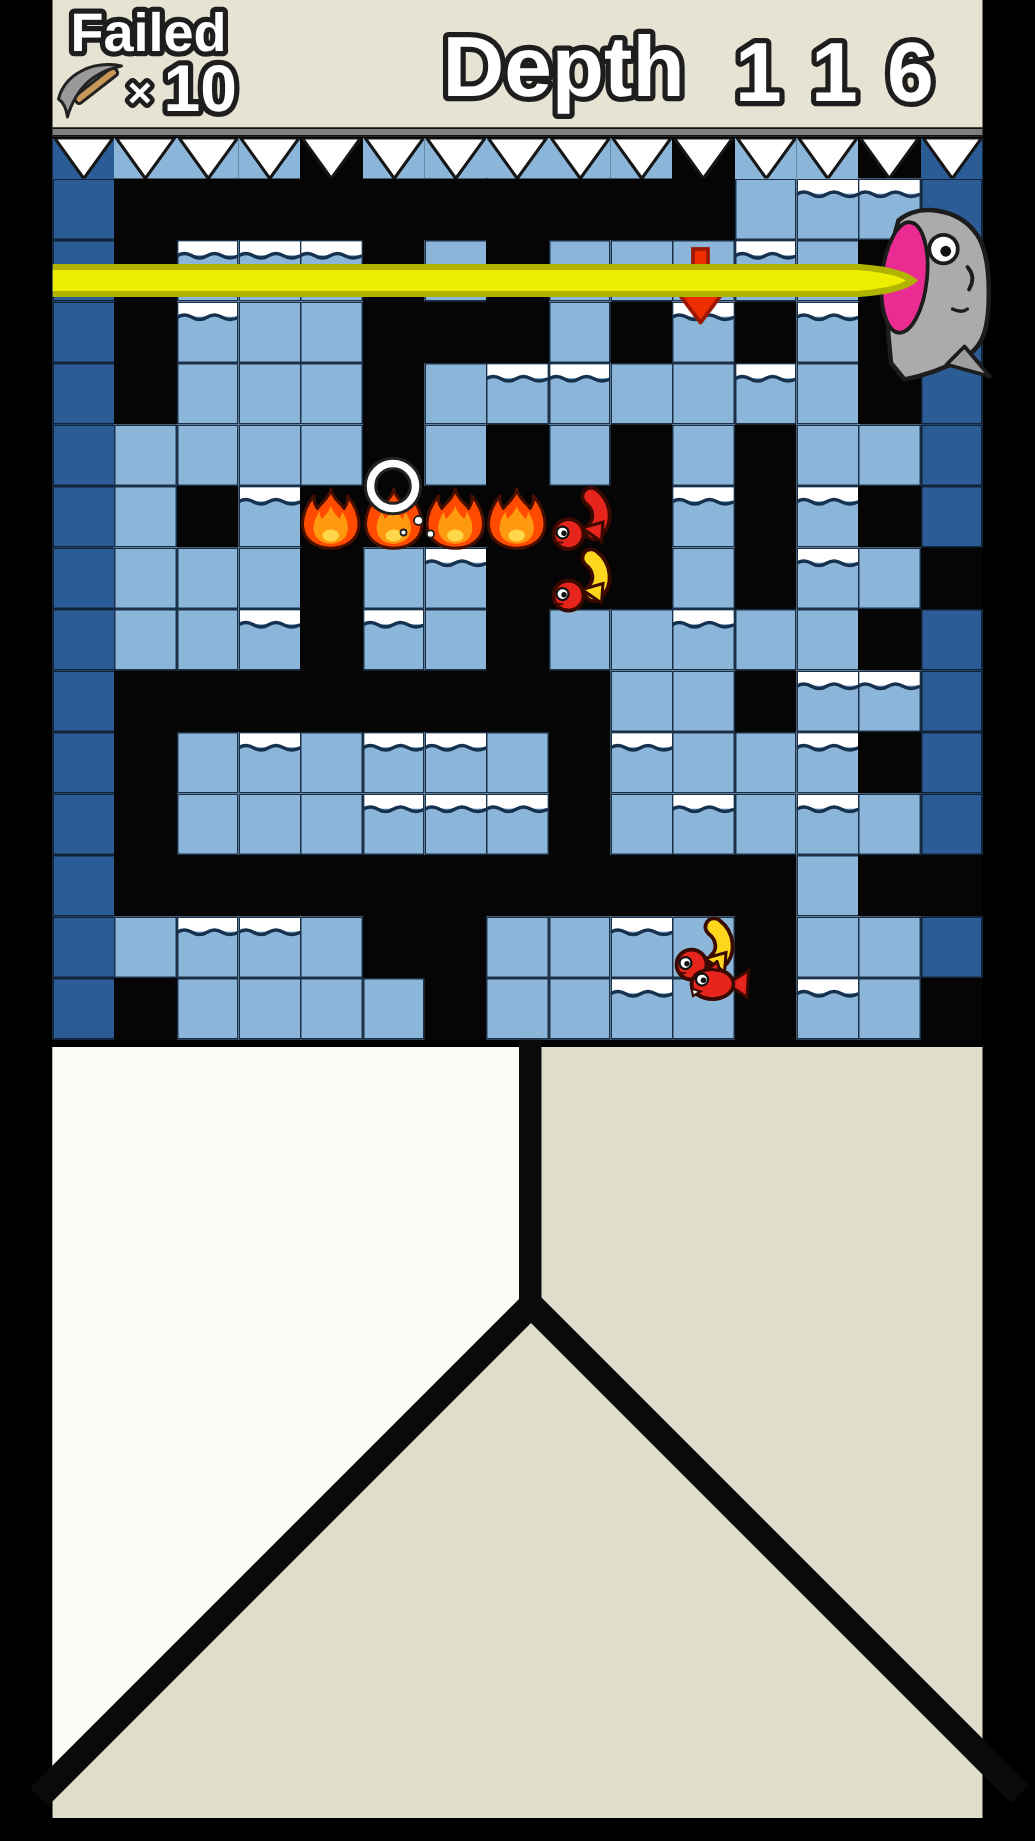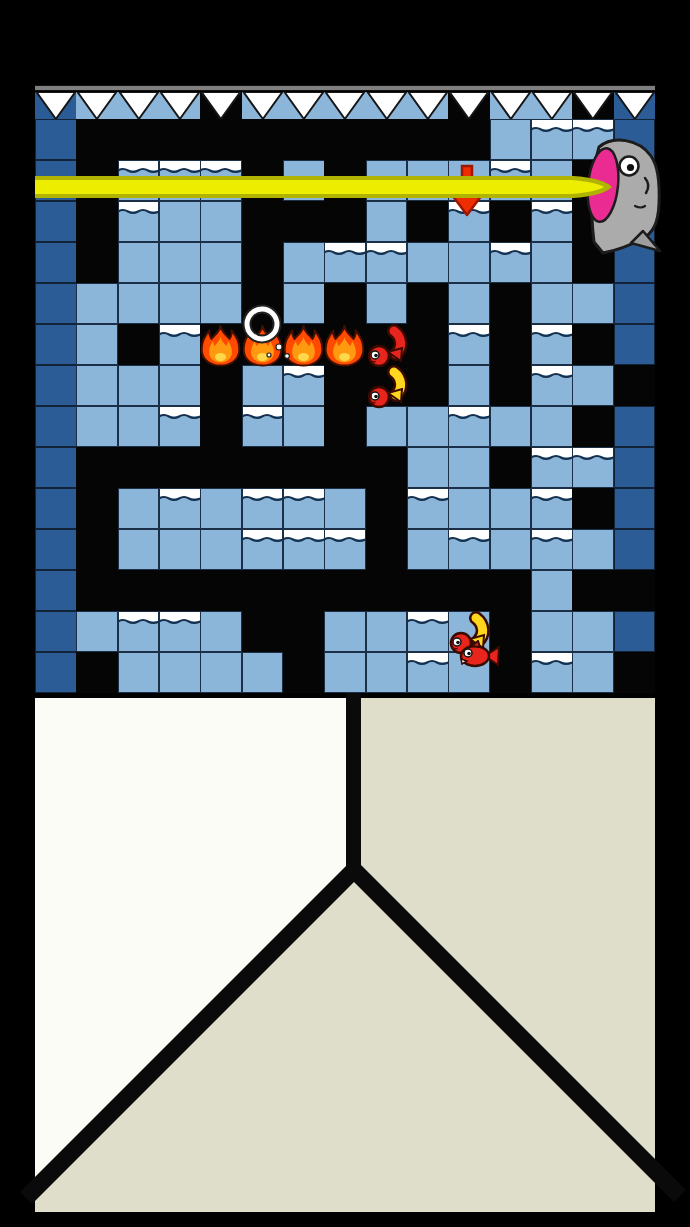--- a/index.html
+++ b/index.html
@@ -19,20 +19,36 @@
   .cap{position:absolute;left:1px;top:1px;right:1px;height:9px;background:#fff;}
   .wave{position:absolute;left:0;top:7px;}
   .spr{position:absolute;}
   #cave{position:absolute;left:0;top:693px;}
 </style>
 </head>
 <body>
 
 <div id="stage" style="--panel: #e7e3d2; --dark: #2b5c95; --light: #8cb6d9; --rail: #7f7f7f;">
 
+  <div id="hud">
+    <svg class="hudsvg" style="left:0;top:0" width="250" height="85">
+      <text class="otext" x="12" y="34" font-size="36" stroke-width="7">Failed</text>
+      <text class="otext" x="50" y="71" font-size="28" stroke-width="6">×</text>
+      <text class="otext" x="74" y="74" font-size="44" stroke-width="7">10</text>
+    </svg>
+
+    <svg class="hudsvg" style="left:-2px;top:36px" width="60" height="46" viewBox="0 0 60 46">
+      <rect x="14" y="18" width="34" height="6" rx="2" transform="rotate(-38 31 21)" fill="#c89858" stroke="#222" stroke-width="2"></rect>
+      <path d="M6,30 C10,14 28,4 48,8 C34,11 24,18 18,28 C15,33 13,38 12,42 C11,35 9,32 6,30 Z" fill="#9a9a9a" stroke="#222" stroke-width="2" stroke-linejoin="round"></path>
+    </svg>
+    <svg class="hudsvg" style="left:250px;top:0" width="370" height="85">
+      <text class="otext" x="10" y="64" font-size="57" stroke-width="7">Depth</text>
+      <text class="otext" x="205" y="67" font-size="56" stroke-width="7" letter-spacing="2">1 1 6</text>
+    </svg>
+  </div>
 
   <div id="spikerail"></div>
   <div id="spikes">
       <div class="spike" style="left: 35px; width: 41.833px; background: rgb(43, 92, 149);">
         <svg width="41.833" height="28" viewBox="0 0 41.3 28">
     <polygon points="1.2,0 40.1,0 20.6,27" fill="#ffffff" stroke="#161616" stroke-width="2" stroke-linejoin="round"></polygon>
         </svg>
       </div>
       <div class="spike" style="left: 76.333px; width: 41.833px; background: rgb(140, 182, 217);">
         <svg width="41.833" height="28" viewBox="0 0 41.3 28">

